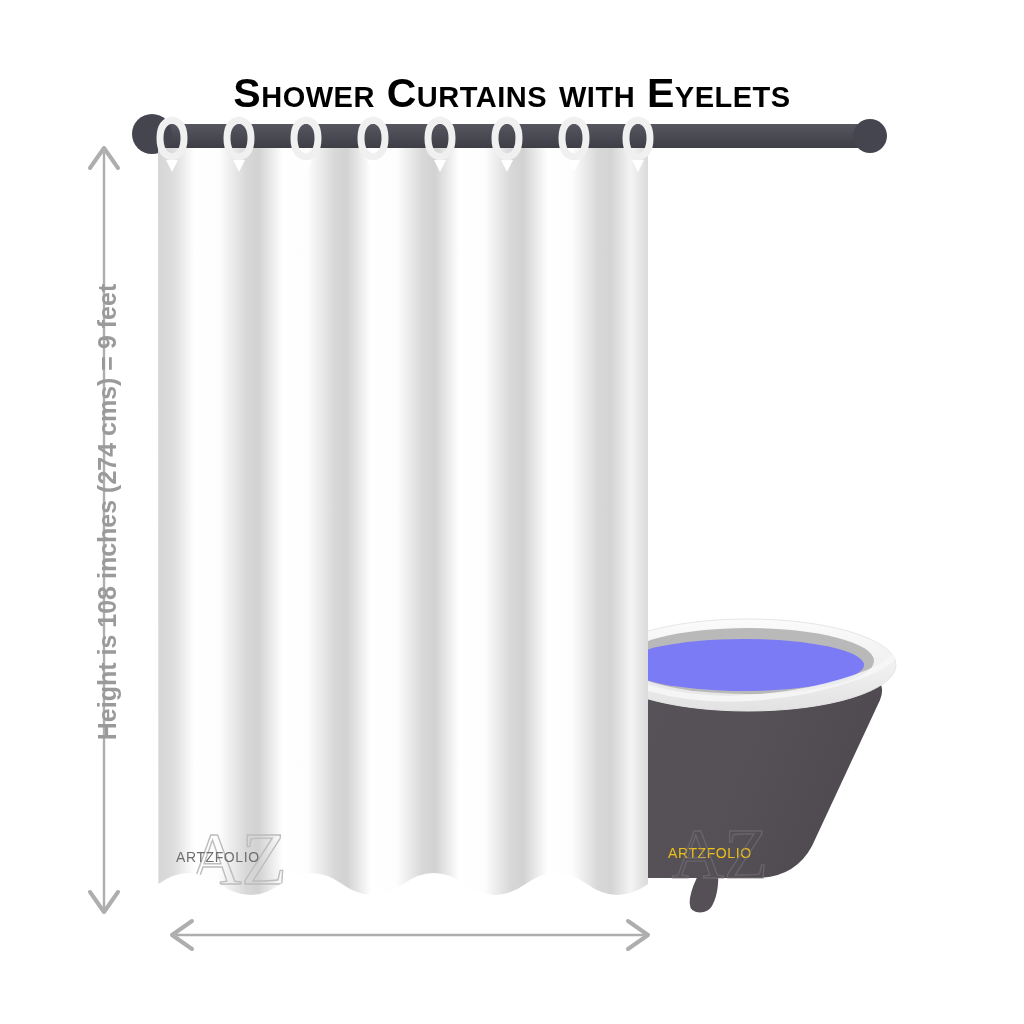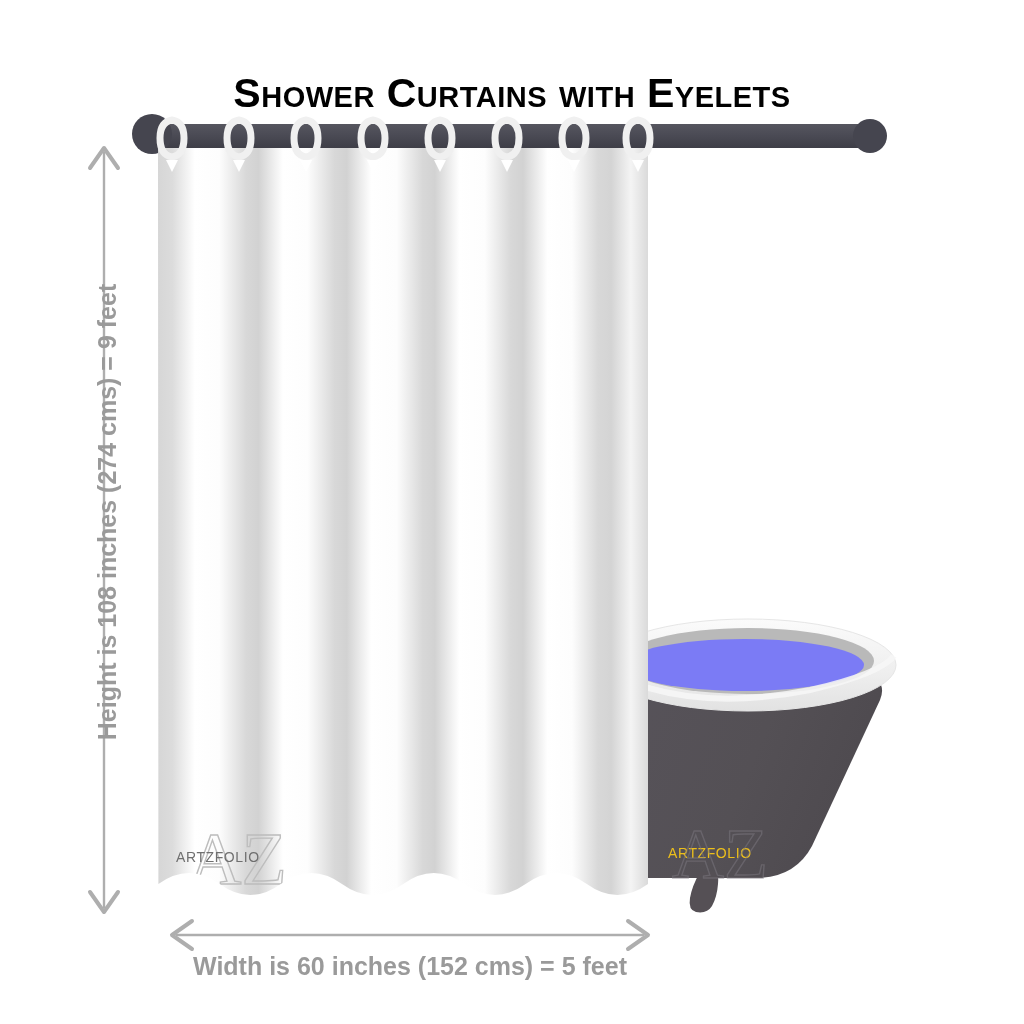--- a/index.html
+++ b/index.html
@@ -236,15 +236,14 @@
 
     <g stroke="#aeaeae" fill="none">
       <line x1="176" y1="935" x2="644" y2="935" stroke-width="2.4"></line>
       <polyline points="192,921 172,935 192,949" stroke-width="4" stroke-linecap="round" stroke-linejoin="round"></polyline>
       <polyline points="628,921 648,935 628,949" stroke-width="4" stroke-linecap="round" stroke-linejoin="round"></polyline>
     </g>
   </svg>
 
   <div id="height-label">Height is 108 inches (274 cms) = 9 feet</div>
 
-  <div id="width-label">Width is 60 inches (152 cms) = 5 feet</div>
 
 </div>
 
 </body></html>

